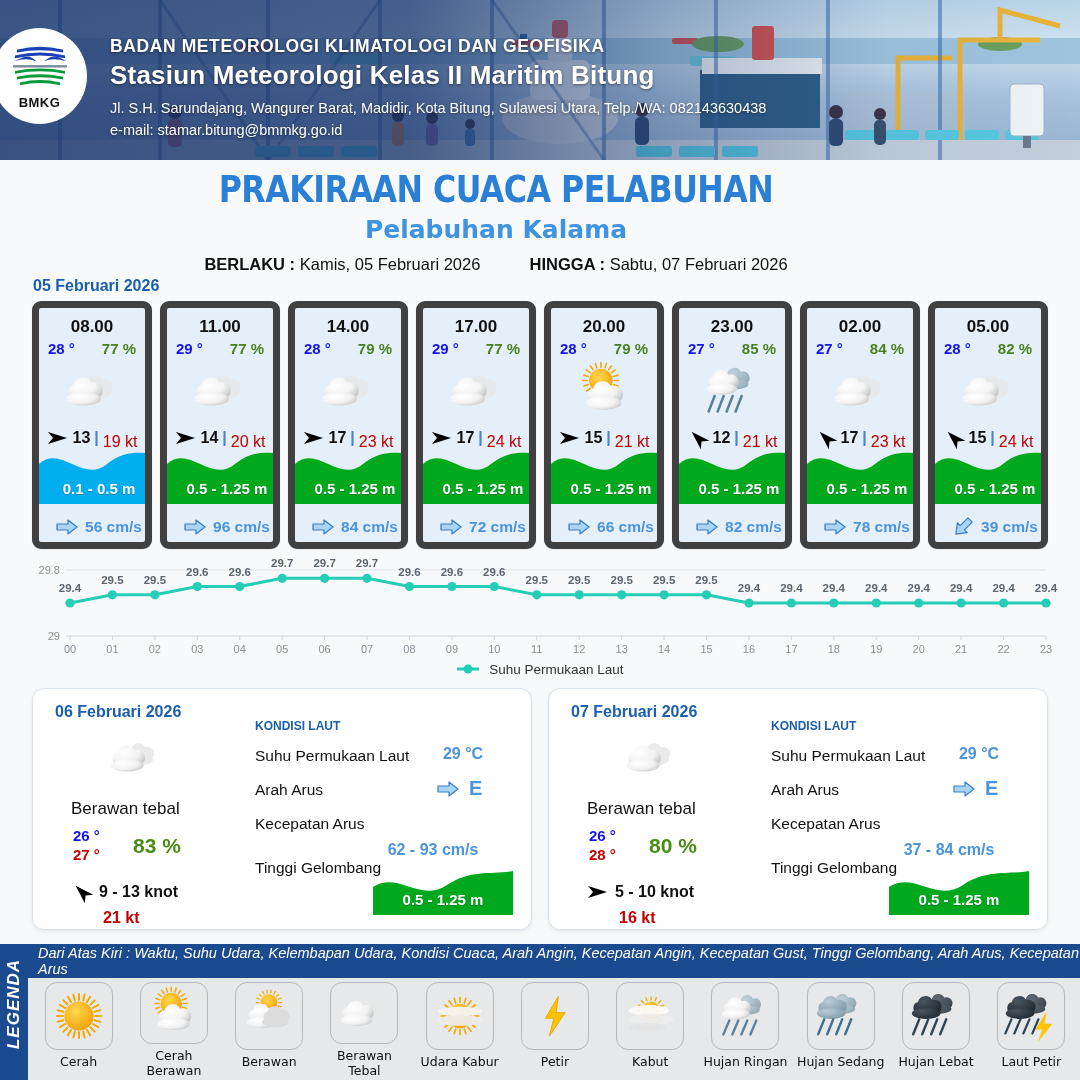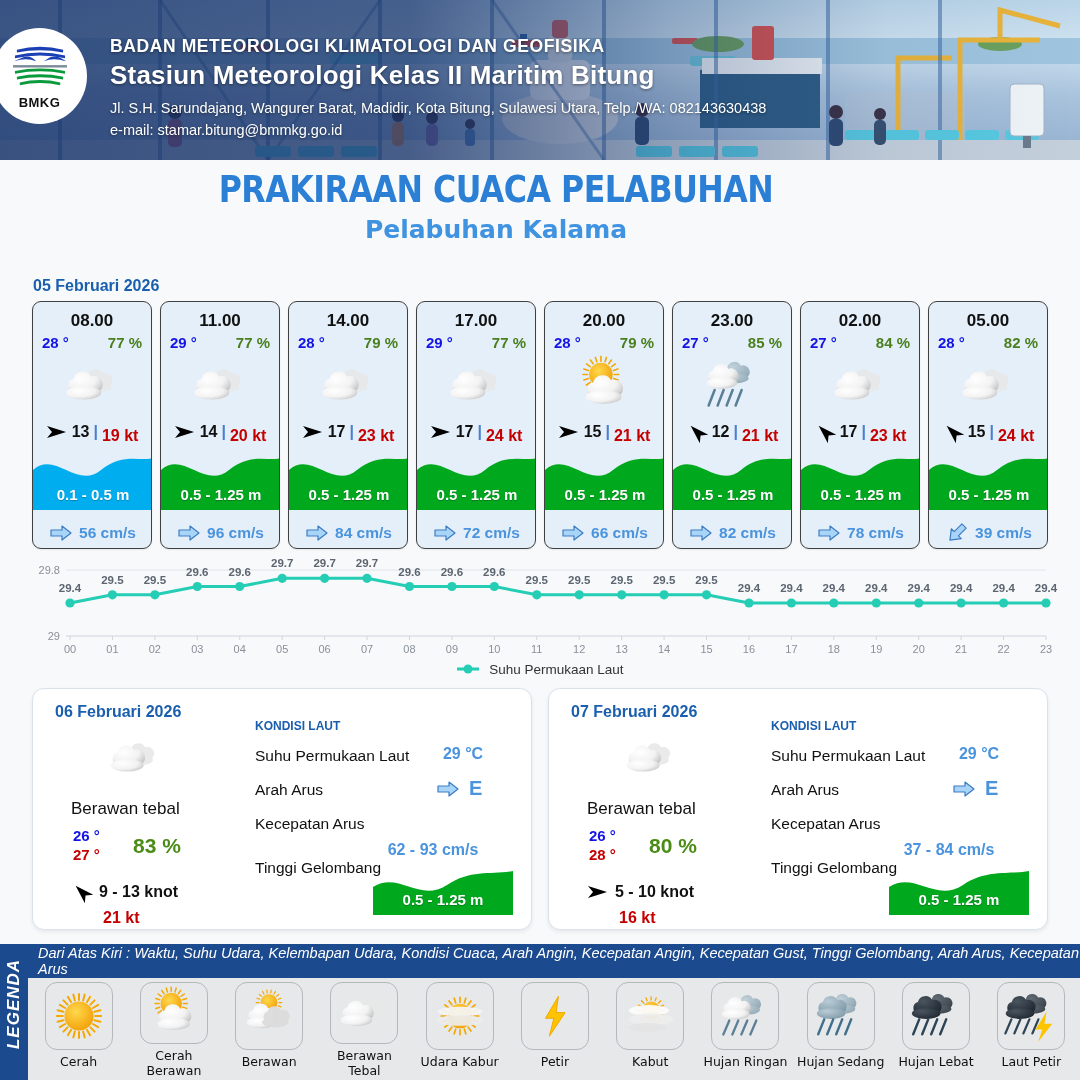--- a/index.html
+++ b/index.html
@@ -50,33 +50,33 @@
   #valid-row .gap { display:inline-block; width:40px; }
 
   
   #day-label { position:absolute; left:33px; top:277px; font-size:16px; font-weight:bold; color:#1a5fae; }
 
   
   #cards { position:absolute; left:32px; top:301px; width:1016px; height:248px;
            display:flex; gap:8px; }
   .card {
     width:120px; height:248px; background:#e4eff9;
-    border:1px solid #404040; border-radius:9px;
+    border:7px solid #404040; border-radius:9px;
     position:relative; overflow:hidden;
     box-shadow:0 1px 2px rgba(0,0,0,.07);
   }
   .c-time { text-align:center; font-size:17px; font-weight:bold; color:#111; margin-top:9px; }
   .c-th { display:flex; justify-content:space-between; padding:3px 9px 0 9px; }
   .c-temp { font-size:15px; font-weight:bold; color:#1313e8; }
   .c-hum { font-size:15px; font-weight:bold; color:#4a7f1e; }
   .c-icon { height:64px; display:flex; align-items:center; justify-content:center; margin-top:2px; }
   .c-wind { display:flex; align-items:center; justify-content:center; gap:4px; margin-top:3px; height:24px; }
   .c-wspd { font-size:16px; font-weight:bold; color:#111; }
   .c-sep { color:#4a7fd0; font-weight:bold; font-size:16px; }
-  .c-gust { font-size:16px; font-weight:bold; color:#c40000;margin-top:8px; }
+  .c-gust { font-size:16px; font-weight:normal; color:#c40000;margin-top:8px; }
   .wave-zone { position:absolute; left:0; bottom:38px; width:120px; height:62px; }
   .wave-zone svg { position:absolute; left:0; bottom:0; width:120px; height:62px; }
   .wave-label { position:absolute; left:0; bottom:7px; width:120px; text-align:center;
                 font-size:15px; font-weight:bold; color:#fff; text-shadow:0 1px 1px rgba(0,0,0,.25); }
   .c-cur { position:absolute; left:0; bottom:6px; width:120px;
            display:flex; align-items:center; justify-content:center; gap:7px; }
   .c-cur-txt { font-size:15.5px; font-weight:bold; color:#4a93dd; }
 
   
   #chart { position:absolute; left:20px; top:558px; width:1040px; height:100px; }
@@ -248,20 +248,27 @@
 
   <div class="hdr-txt" id="hdr-line1">BADAN METEOROLOGI KLIMATOLOGI DAN GEOFISIKA</div>
   <div class="hdr-txt" id="hdr-line2">Stasiun Meteorologi Kelas II Maritim Bitung</div>
   <div class="hdr-txt" id="hdr-line3">Jl. S.H. Sarundajang, Wangurer Barat, Madidir, Kota Bitung, Sulawesi Utara, Telp./WA: 082143630438</div>
   <div class="hdr-txt" id="hdr-line4">e-mail: stamar.bitung@bmmkg.go.id</div>
 </div>
 
 <div id="title-block">
   <div id="main-title">PRAKIRAAN CUACA PELABUHAN</div>
   <div id="sub-title">Pelabuhan Kalama</div>
+  <div id="valid-row">
+    <span class="lbl">BERLAKU :</span>
+    <span>Kamis, 05 Februari 2026</span>
+    <span class="gap"></span>
+    <span class="lbl">HINGGA :</span>
+    <span>Sabtu, 07 Februari 2026</span>
+  </div>
 </div>
 
 <div id="day-label">05 Februari 2026</div>
 
 <div id="cards">
     <div class="card">
     <div class="c-time">08.00</div>
     <div class="c-th">
       <span class="c-temp">28 °</span>
       <span class="c-hum">77 %</span>

